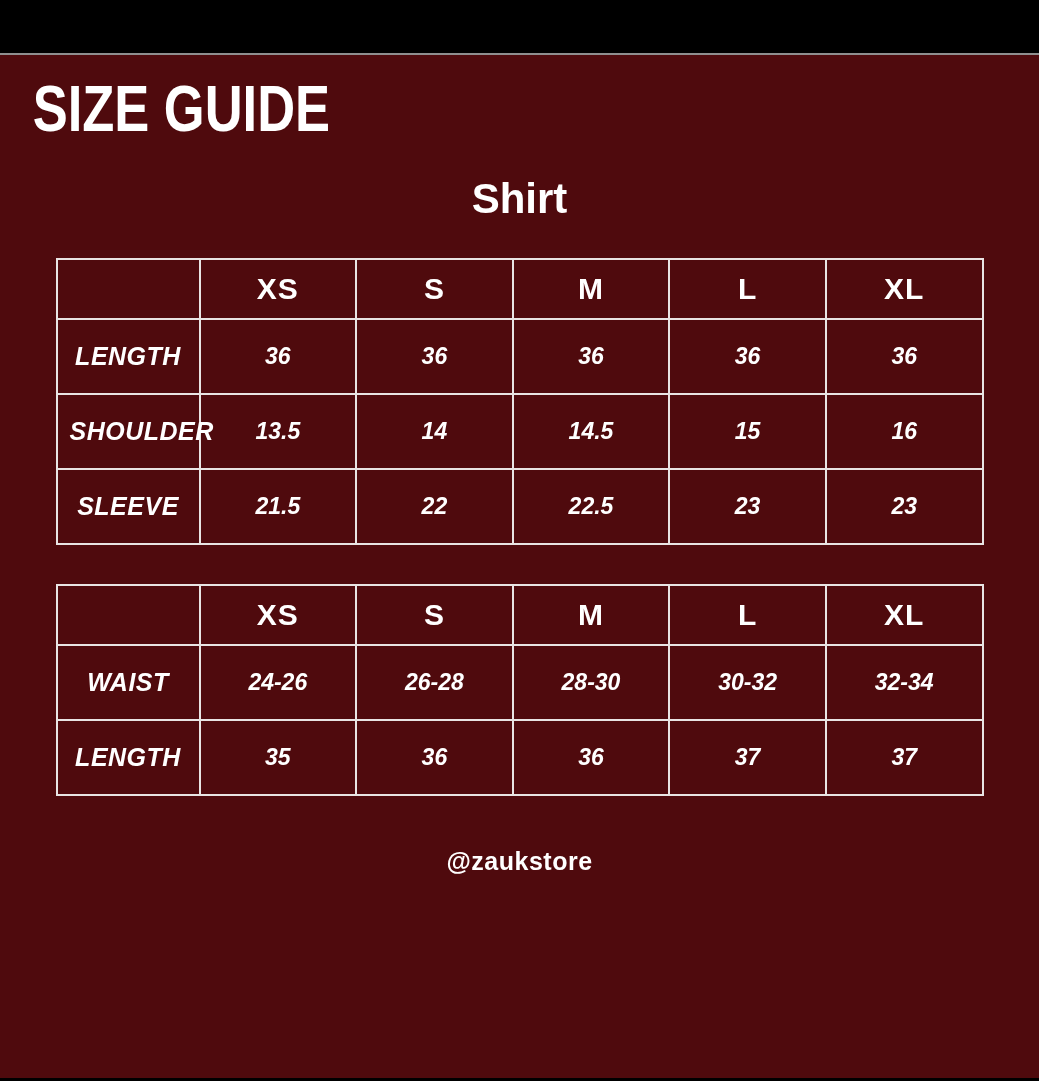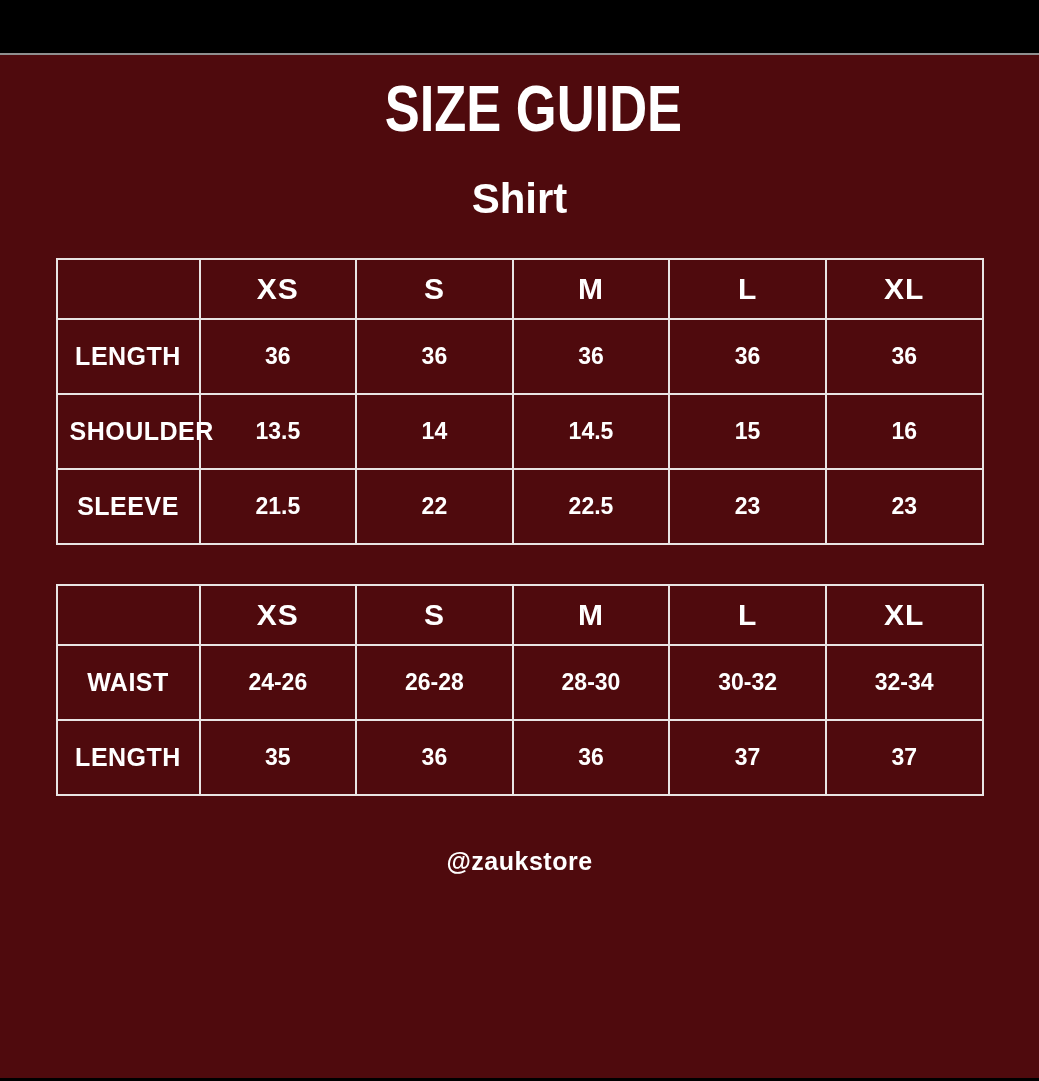--- a/index.html
+++ b/index.html
@@ -13,22 +13,20 @@
     overflow: hidden;
   }
   .top-bar {
     height: 53px;
     background: #000000;
     border-bottom: 2px solid #8f8f8f;
   }
   .title-row {
     margin-top: 23px;
     display: flex;
-    justify-content: center;
-    padding-left: 28px;
   }
   .title {
     font-size: 64px;
     line-height: 62px;
     font-weight: 700;
     letter-spacing: 0px;
     transform: scaleX(0.82);
     white-space: nowrap;
   }
   .section-heading {
@@ -49,21 +47,21 @@
   table.size-table th, table.size-table td {
     border: 2px solid #e9e4e3;
     text-align: center;
     vertical-align: middle;
     font-weight: 700;
     color: #ffffff;
     padding: 12px;
   }
   col.label-col { width: 143px; }
   tr.header-row { height: 53px; }
-  tr.data-row { height: 75px; }
+  tr.data-row { height: 75px; font-style: italic; }
   th.col-header { font-size: 30px; letter-spacing: 1px; }
   td.row-label { font-size: 25px; letter-spacing: 0.5px; }
   td.size-cell { font-size: 23px; }
   .footer {
     margin-top: 50px;
     text-align: center;
     font-size: 25px;
     line-height: 30px;
     font-weight: 700;
     letter-spacing: 0.5px;

